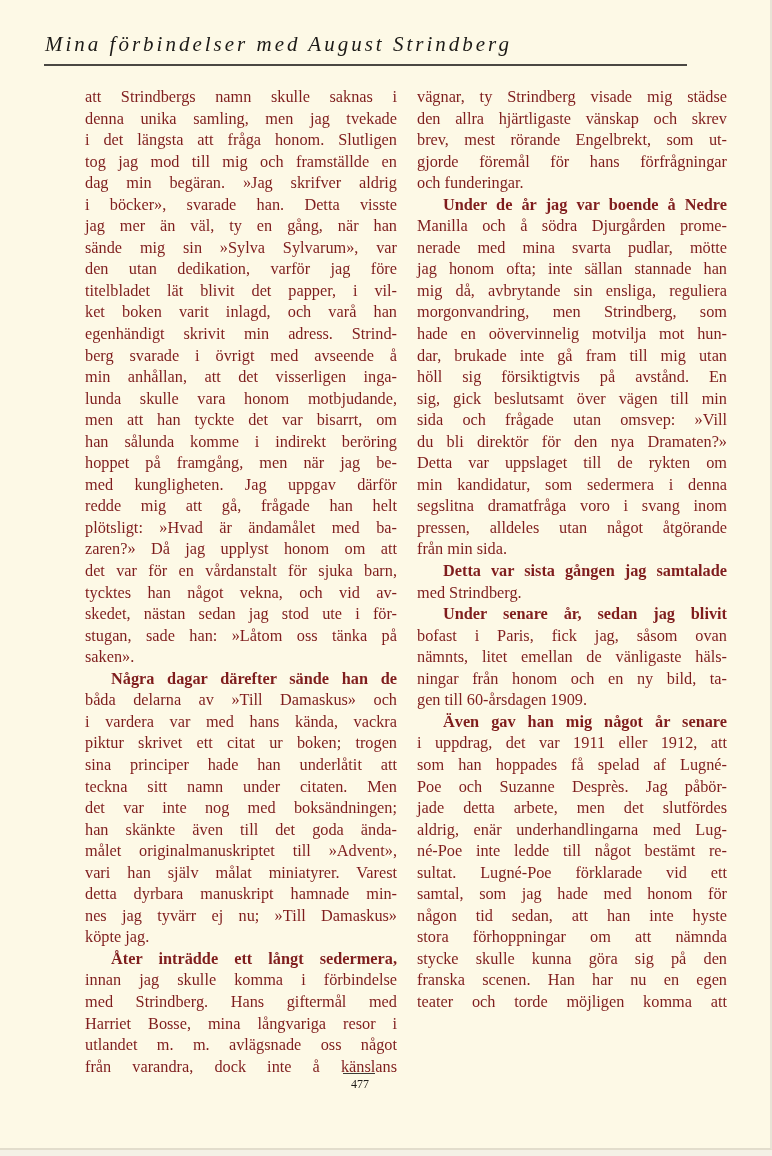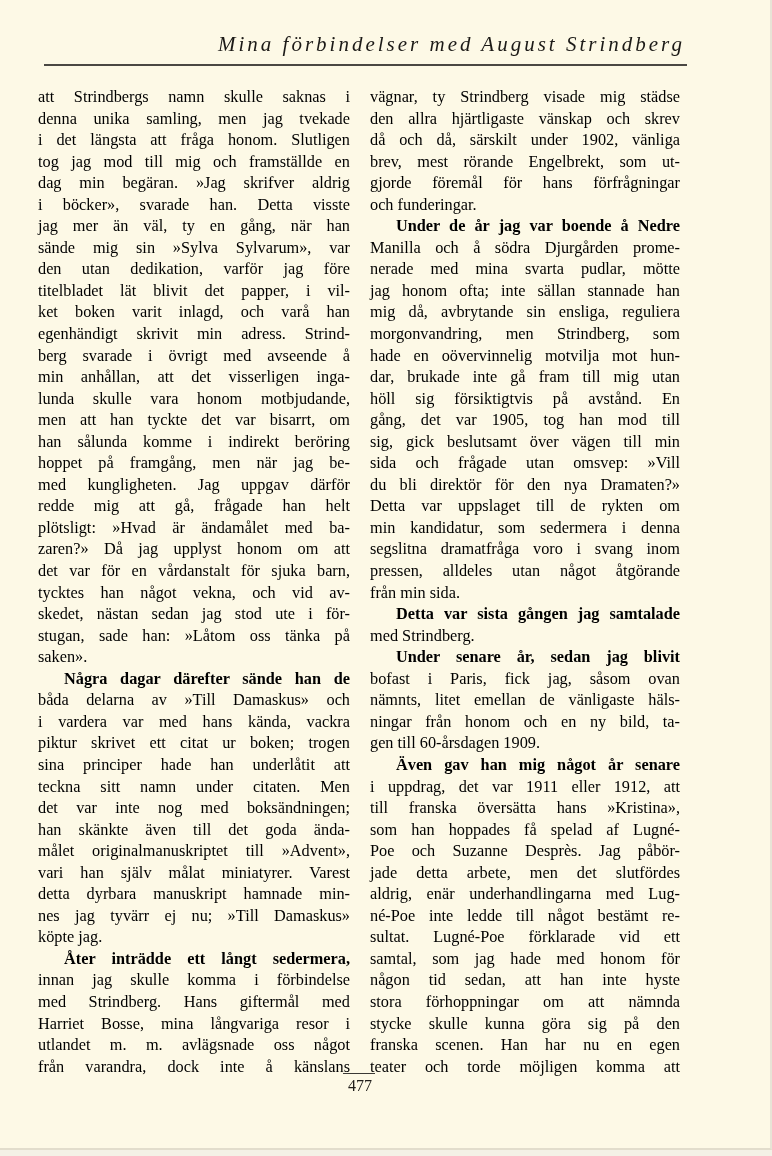--- a/index.html
+++ b/index.html
@@ -10,56 +10,57 @@
   }
   .page {
     position: absolute; left: 0; top: 0;
     width: 770px; height: 1148px;
     background: #fdf9e6;
     border-right: 2px solid #e8e4d6;
     border-bottom: 2px solid #e2ddcc;
   }
   .running-head {
     position: absolute; left: 45px; width: 640px; top: 32px;
-    text-align: right;
+    text-align: left;
     font-family: "Liberation Serif", serif;
     font-style: italic;
     font-size: 21px;
     letter-spacing: 3px;
     color: #1c1a17;
   }
   .head-rule {
     position: absolute; left: 44px; top: 64px; width: 643px; height: 2px;
     background: #4a4843;
   }
   .column {
     position: absolute; top: 86px;
     font-family: "Liberation Serif", serif;
     font-size: 16.3px;
     line-height: 21.55px;
-    color: #000000;
+    color: #7f1d1d;
+    margin-left: 47px;
   }
   .col-left { left: 38px; width: 312px; }
   .col-right { left: 370px; width: 310px; }
   .line {
     display: block; white-space: nowrap;
     text-align: justify; text-align-last: justify;
     height: 21.55px;
   }
   .line.last { text-align-last: left; }
   .line.indent { padding-left: 26px; font-weight: bold; }
   .page-number-rule {
     position: absolute; left: 343px; top: 1073px; width: 32px; height: 1px;
     background: #3b3935;
   }
   .page-number {
     position: absolute; left: 330px; width: 60px; top: 1077px;
     text-align: center;
     font-family: "Liberation Serif", serif;
-    font-size: 16px;
+    font-size: 12px;
     color: #1e1c19;
   }
 </style>
 </head>
 <body>
 
 <div class="page">
   <div class="running-head">Mina förbindelser med August Strindberg</div>
   <div class="head-rule"></div>
 
@@ -107,52 +108,49 @@
       <span class="line indent">Åter inträdde ett långt sedermera,</span>
       <span class="line">innan jag skulle komma i förbindelse</span>
       <span class="line">med Strindberg. Hans giftermål med</span>
       <span class="line">Harriet Bosse, mina långvariga resor i</span>
       <span class="line">utlandet m. m. avlägsnade oss något</span>
       <span class="line">från varandra, dock inte å känslans</span>
     </div>
   <div class="column col-right" id="col-right">
       <span class="line">vägnar, ty Strindberg visade mig städse</span>
       <span class="line">den allra hjärtligaste vänskap och skrev</span>
-      <span class="line">då och då, särskilt under 1902, vänliga</span>
       <span class="line">brev, mest rörande Engelbrekt, som ut-</span>
       <span class="line">gjorde föremål för hans förfrågningar</span>
       <span class="line last">och funderingar.</span>
       <span class="line indent">Under de år jag var boende å Nedre</span>
       <span class="line">Manilla och å södra Djurgården prome-</span>
       <span class="line">nerade med mina svarta pudlar, mötte</span>
       <span class="line">jag honom ofta; inte sällan stannade han</span>
       <span class="line">mig då, avbrytande sin ensliga, reguliera</span>
       <span class="line">morgonvandring, men Strindberg, som</span>
       <span class="line">hade en oövervinnelig motvilja mot hun-</span>
       <span class="line">dar, brukade inte gå fram till mig utan</span>
       <span class="line">höll sig försiktigtvis på avstånd. En</span>
-      <span class="line">gång, det var 1905, tog han mod till</span>
       <span class="line">sig, gick beslutsamt över vägen till min</span>
       <span class="line">sida och frågade utan omsvep: »Vill</span>
       <span class="line">du bli direktör för den nya Dramaten?»</span>
       <span class="line">Detta var uppslaget till de rykten om</span>
       <span class="line">min kandidatur, som sedermera i denna</span>
       <span class="line">segslitna dramatfråga voro i svang inom</span>
       <span class="line">pressen, alldeles utan något åtgörande</span>
       <span class="line last">från min sida.</span>
       <span class="line indent">Detta var sista gången jag samtalade</span>
       <span class="line last">med Strindberg.</span>
       <span class="line indent">Under senare år, sedan jag blivit</span>
       <span class="line">bofast i Paris, fick jag, såsom ovan</span>
       <span class="line">nämnts, litet emellan de vänligaste häls-</span>
       <span class="line">ningar från honom och en ny bild, ta-</span>
       <span class="line last">gen till 60-årsdagen 1909.</span>
       <span class="line indent">Även gav han mig något år senare</span>
       <span class="line">i uppdrag, det var 1911 eller 1912, att</span>
-      <span class="line">till franska översätta hans »Kristina»,</span>
       <span class="line">som han hoppades få spelad af Lugné-</span>
       <span class="line">Poe och Suzanne Desprès. Jag påbör-</span>
       <span class="line">jade detta arbete, men det slutfördes</span>
       <span class="line">aldrig, enär underhandlingarna med Lug-</span>
       <span class="line">né-Poe inte ledde till något bestämt re-</span>
       <span class="line">sultat. Lugné-Poe förklarade vid ett</span>
       <span class="line">samtal, som jag hade med honom för</span>
       <span class="line">någon tid sedan, att han inte hyste</span>
       <span class="line">stora förhoppningar om att nämnda</span>
       <span class="line">stycke skulle kunna göra sig på den</span>

